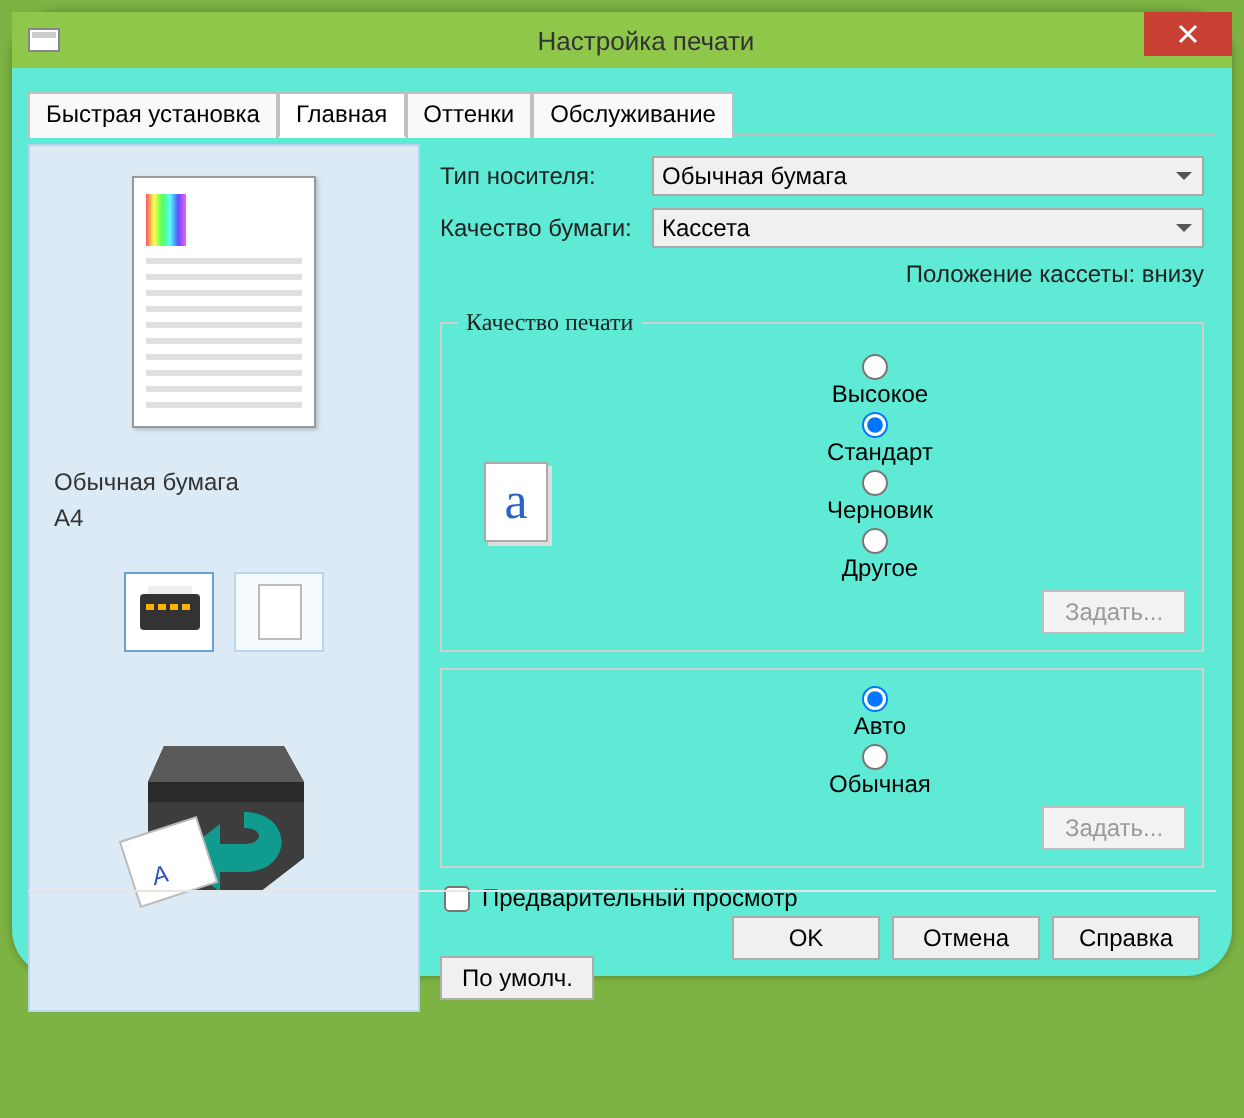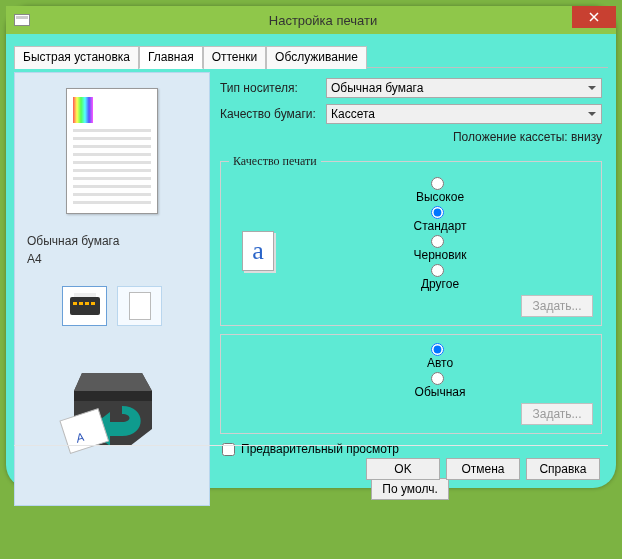--- a/index.html
+++ b/index.html
@@ -40,21 +40,21 @@
   .radio-row { display: flex; align-items: center; margin: 2px 0; cursor: pointer; flex-direction: column; }
   .radio-row input { margin: 0 6px 0 0; }
   .quality-body { display: flex; }
   .quality-icon-wrap { width: 58px; display: flex; align-items: center; justify-content: center; padding-top: 10px; }
   .quality-icon { width: 32px; height: 40px; background: #fff; border: 1px solid #aaa; box-shadow: 2px 2px 0 #ddd; display: flex; align-items: center; justify-content: center; color: #2a64c8; font-family: "Times New Roman", serif; font-size: 26px; }
   .radios { flex: 1; }
   .set-btn-row { display:flex; justify-content:flex-end; margin-top: 4px; }
   .set-btn { width: 72px; height: 22px; border: 1px solid #c0c0c0; background: #f2f2f2; color: #9a9a9a; text-align: center; line-height: 20px; }
   .checkbox-row { display: flex; align-items: center; margin: 8px 0 0 2px; cursor: pointer; }
   .checkbox-row input { margin: 0 6px 0 0; }
-  .defaults-row { display: flex; justify-content: center; margin-top: 22px; padding-right: 2px; }
+  .defaults-row { display: flex; justify-content: flex-start; margin-top: 22px; padding-right: 2px; }
   .btn { height: 22px; padding: 0 10px; min-width: 74px; border: 1px solid #adadad; background: #f0f0f0; cursor: pointer; text-align: center; line-height: 20px; }
   .bottom-btns { position: absolute; right: 16px; bottom: 8px; display: flex; gap: 6px; }
   .divider { position:absolute; left:8px; right:8px; bottom: 42px; height:1px; background:#e5e5e5;}
 </style>
 </head>
 <body>
 
 <div class="window">
   <div class="titlebar">
     <div class="title-icon"></div>

